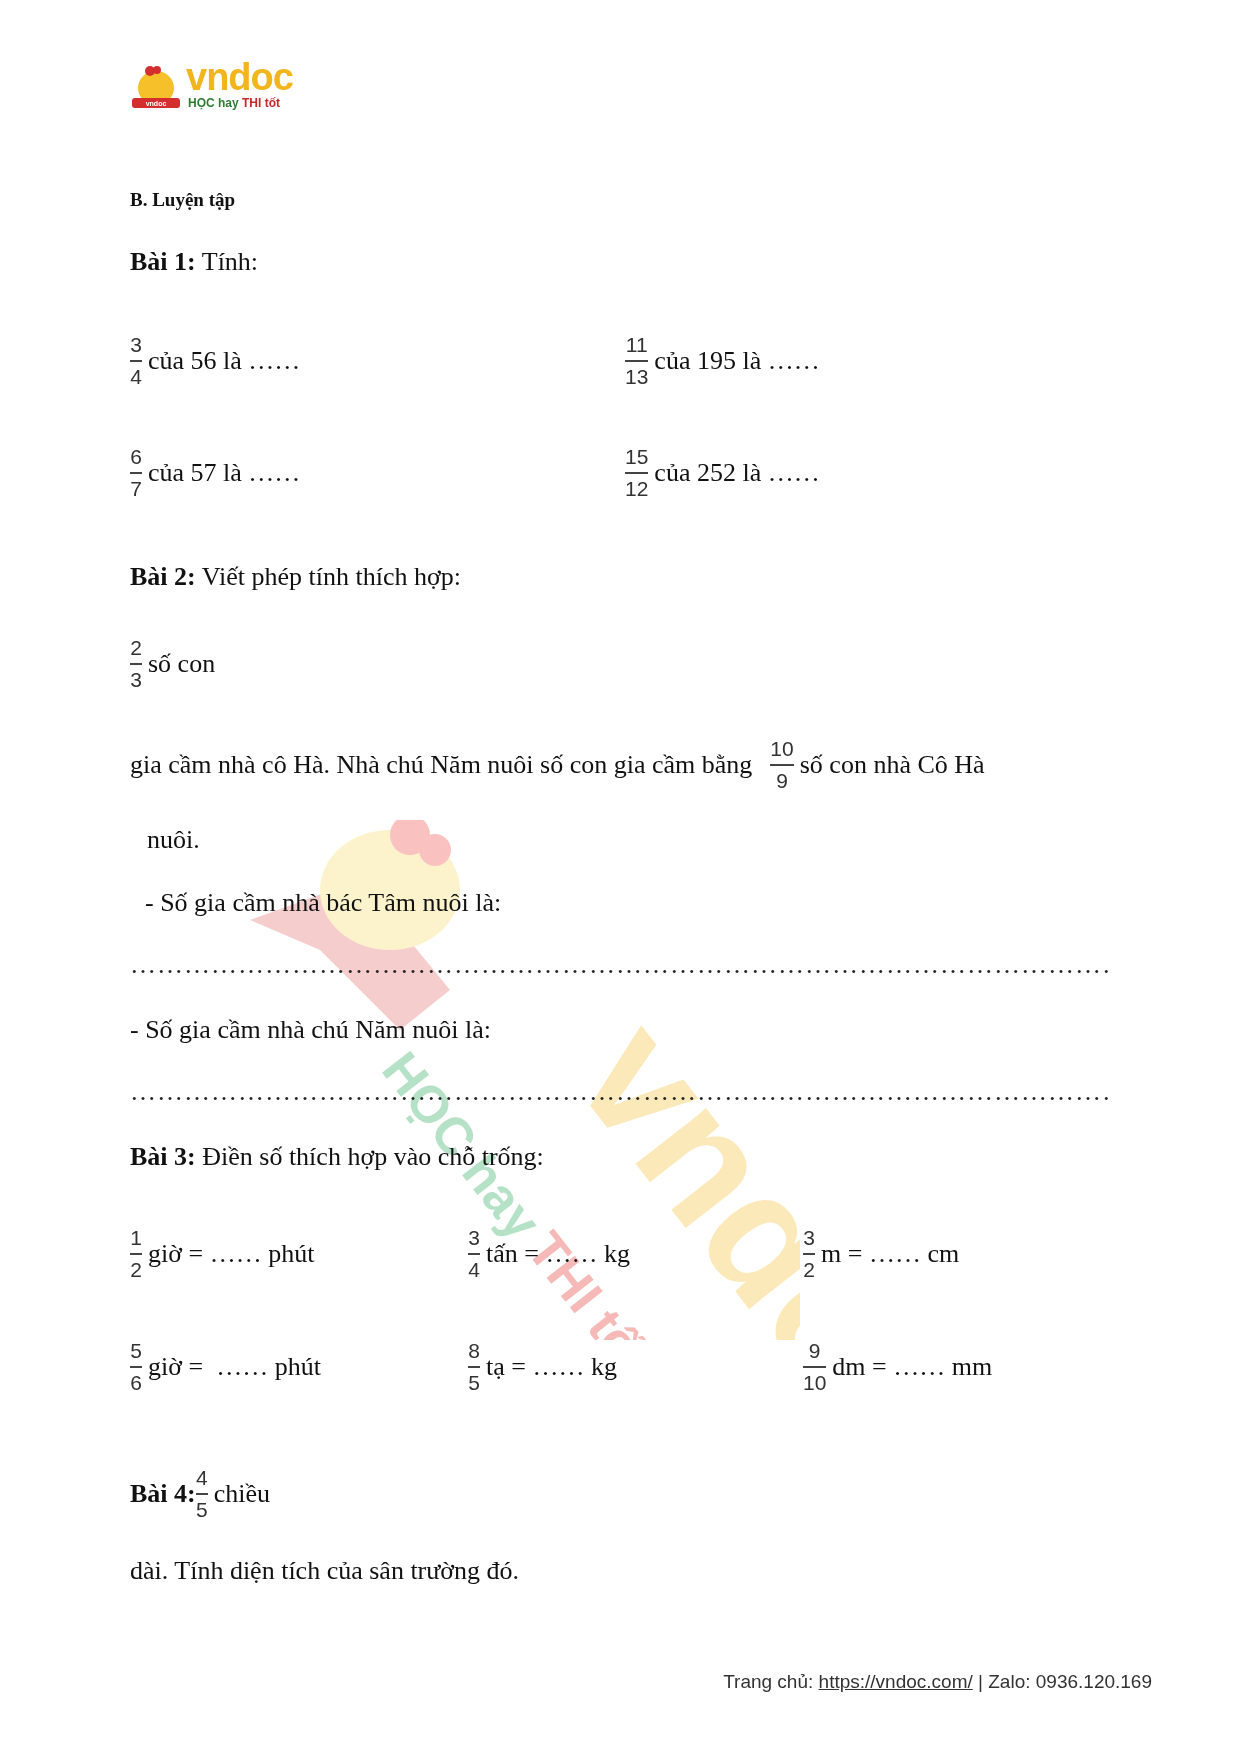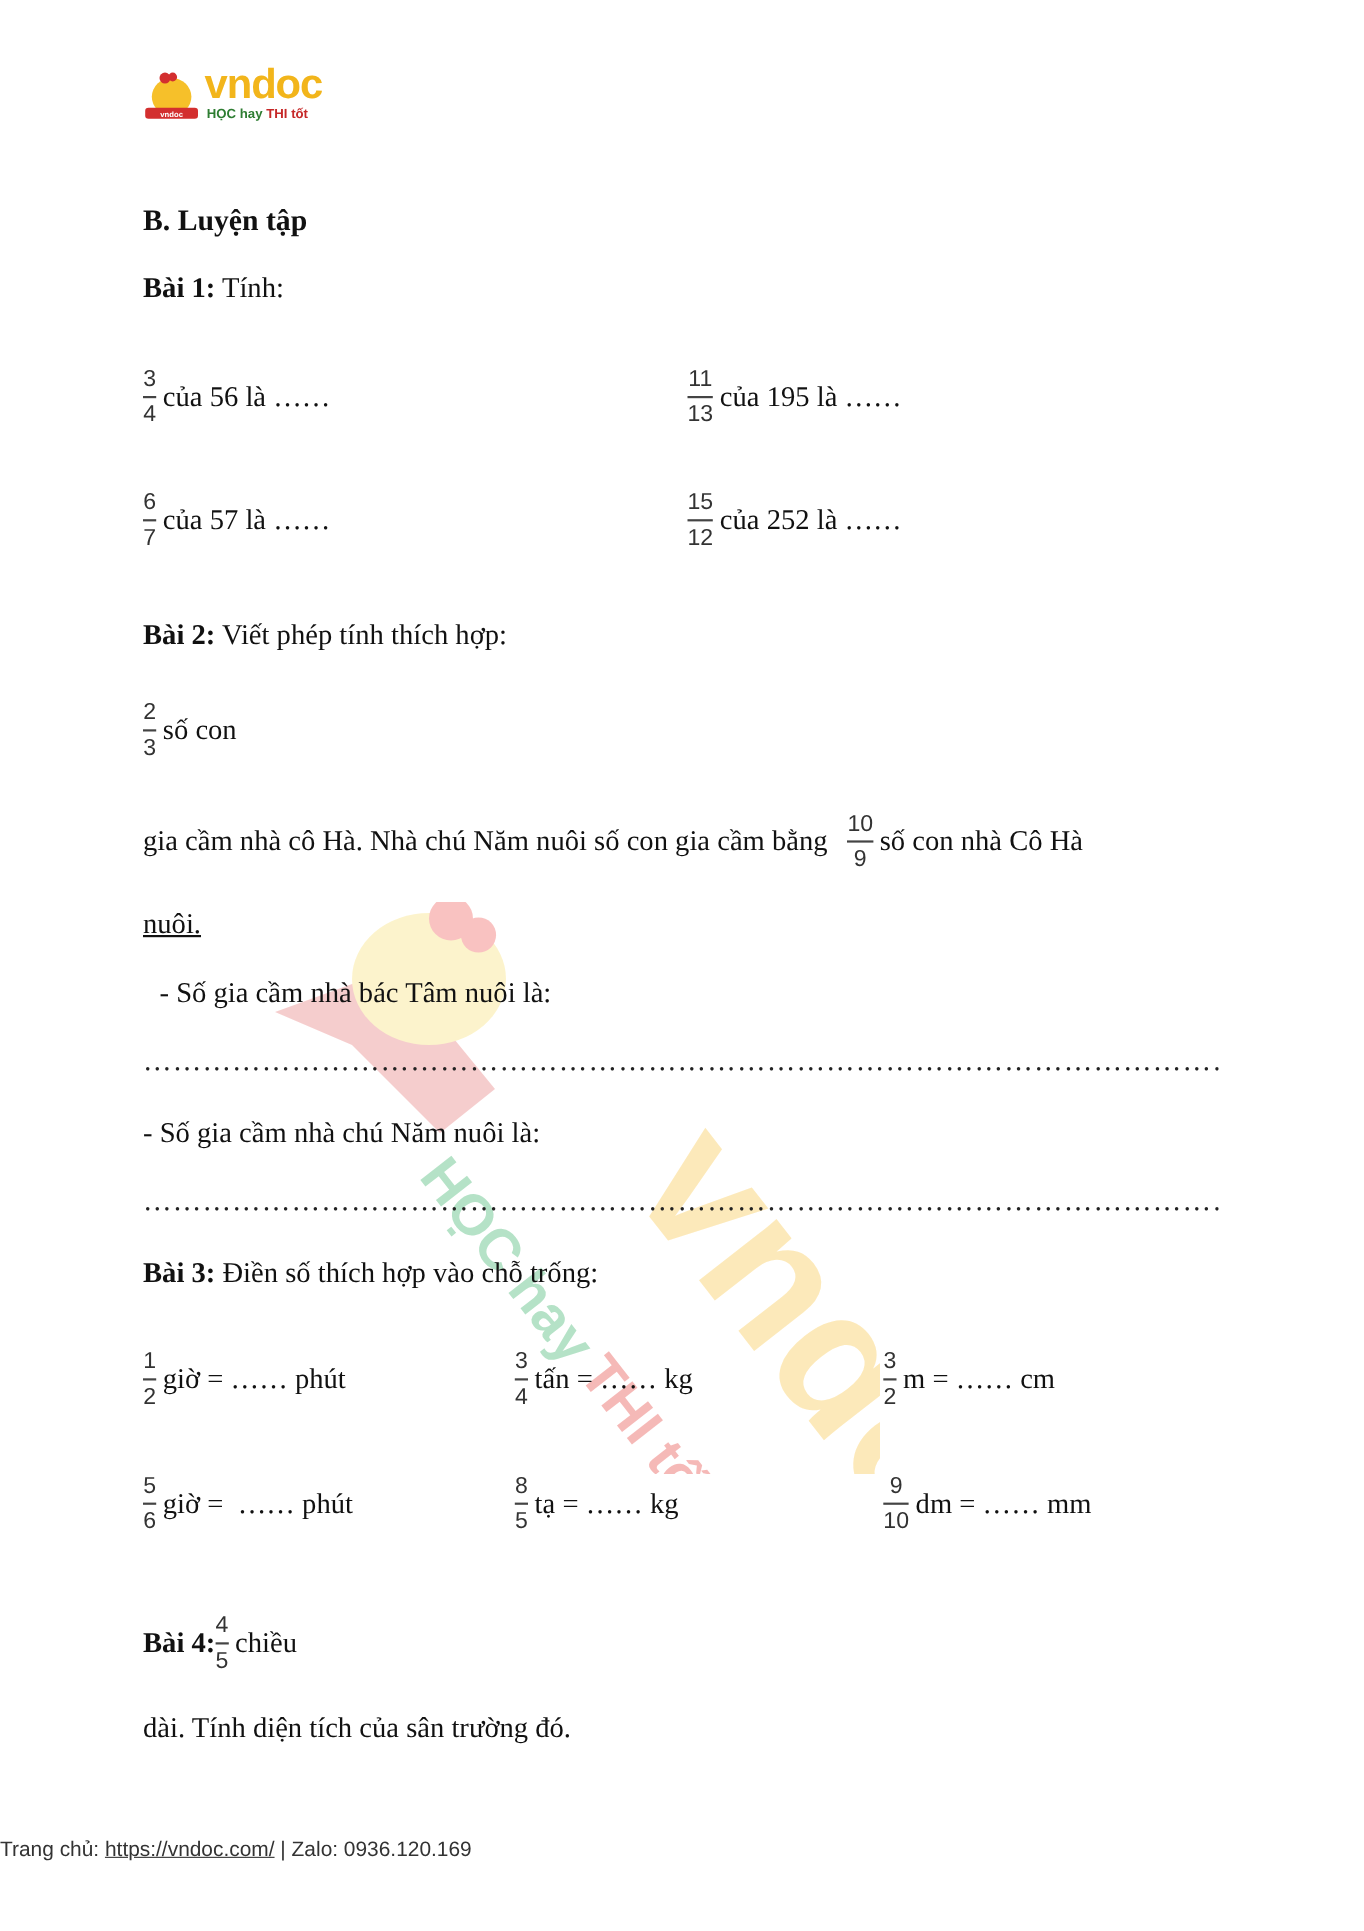--- a/index.html
+++ b/index.html
@@ -6,21 +6,21 @@
   body{width:1240px;height:1755px;position:relative;overflow:hidden;font-family:"Liberation Serif","DejaVu Serif",serif;color:#111;}
   .abs{position:absolute;}
   .txt{font-size:26px;line-height:30px;white-space:nowrap;}
   .b{font-weight:bold;}
   .frac{display:inline-flex;flex-direction:column;align-items:center;vertical-align:middle;font-family:"Liberation Sans","DejaVu Sans",sans-serif;font-size:21px;line-height:22px;color:#333;margin-right:6px;}
   .frac .bar{height:1.5px;background:#444;width:100%;min-width:12px;margin:4px 0;}
   .frac span{display:block;text-align:center;}
   .fracline{display:flex;align-items:center;}
   .dots{font-size:26px;letter-spacing:1px;color:#222;white-space:nowrap;overflow:hidden;width:978px;}
   .logo{left:130px;top:60px;width:170px;height:60px;}
-  .footer{font-family:"Liberation Sans","DejaVu Sans",sans-serif;font-size:19px;color:#333;left:0;width:1152px;text-align:left;top:1671px;}
+  .footer{font-family:"Liberation Sans","DejaVu Sans",sans-serif;font-size:19px;color:#333;left:0;width:1152px;text-align:right;top:1671px;}
   .footer a{color:#333;text-decoration:underline;}
   .wm{pointer-events:none;}
 </style>
 </head>
 <body>
 
 <div class="abs wm" style="left:240px;top:820px;width:560px;height:520px;opacity:0.35;z-index:0;">
   <svg width="560" height="520" viewBox="0 0 560 520">
     <polygon points="10,100 120,60 210,170 160,210 80,130" fill="#e57373"></polygon>
     <ellipse cx="150" cy="70" rx="70" ry="60" fill="#f8df6e"></ellipse>
@@ -39,21 +39,21 @@
     <circle cx="27" cy="6" r="4" fill="#d32f2f"></circle>
     <rect x="2" y="34" width="48" height="10" rx="3" fill="#d32f2f"></rect>
     <text x="26" y="42" font-size="7" text-anchor="middle" fill="#fff" font-family="Liberation Sans, sans-serif" font-weight="bold">vndoc</text>
   </svg>
   <div style="position:absolute;left:56px;top:-4px;font-family:'Liberation Sans',sans-serif;font-weight:bold;font-size:38px;color:#f2b51b;letter-spacing:-1px;">vndoc</div>
   <div style="position:absolute;left:58px;top:36px;font-family:'Liberation Sans',sans-serif;font-weight:bold;font-size:12px;white-space:nowrap;">
     <span style="color:#2e7d32;">HỌC hay </span><span style="color:#c62828;">THI tốt</span>
   </div>
 </div>
 
-<div class="abs txt b" style="left:130px;top:185px;font-size:27px;">B. Luyện tập</div>
+<div class="abs txt b" style="left:130px;top:185px;font-size:19px;">B. Luyện tập</div>
 
 <div class="abs txt" style="left:130px;top:247px;">
   <span class="b">Bài 1:</span><span> Tính:</span>
 </div>
 
 <div class="abs txt fracline" style="left:130px;top:334px;">
   <span class="frac">
       <span>3</span>
       <span class="bar"></span>
       <span>4</span>
@@ -99,21 +99,21 @@
 </div>
 <div class="abs txt fracline" style="left:130px;top:738px;">
   <span style="margin-right:18px;">gia cầm nhà cô Hà. Nhà chú Năm nuôi số con gia cầm bằng</span>
   <span class="frac">
       <span>10</span>
       <span class="bar"></span>
       <span>9</span>
     </span>
   <span>số con nhà Cô Hà</span>
 </div>
-<div class="abs txt" style="left:130px;top:825px;text-decoration:underline;">nuôi.</div>
+<div class="abs txt" style="left:147px;top:825px;">nuôi.</div>
 
 <div class="abs txt" style="left:130px;top:888px;margin-left:15px;">- Số gia cầm nhà bác Tâm nuôi là:</div>
 <div class="abs dots" style="left:130px;top:950px;">………………………………………………………………………………………………………………………………………………</div>
 <div class="abs txt" style="left:130px;top:1015px;">- Số gia cầm nhà chú Năm nuôi là:</div>
 <div class="abs dots" style="left:130px;top:1077px;">………………………………………………………………………………………………………………………………………………</div>
 
 <div class="abs txt" style="left:130px;top:1142px;">
   <span class="b">Bài 3:</span><span> Điền số thích hợp vào chỗ trống:</span>
 </div>
 

